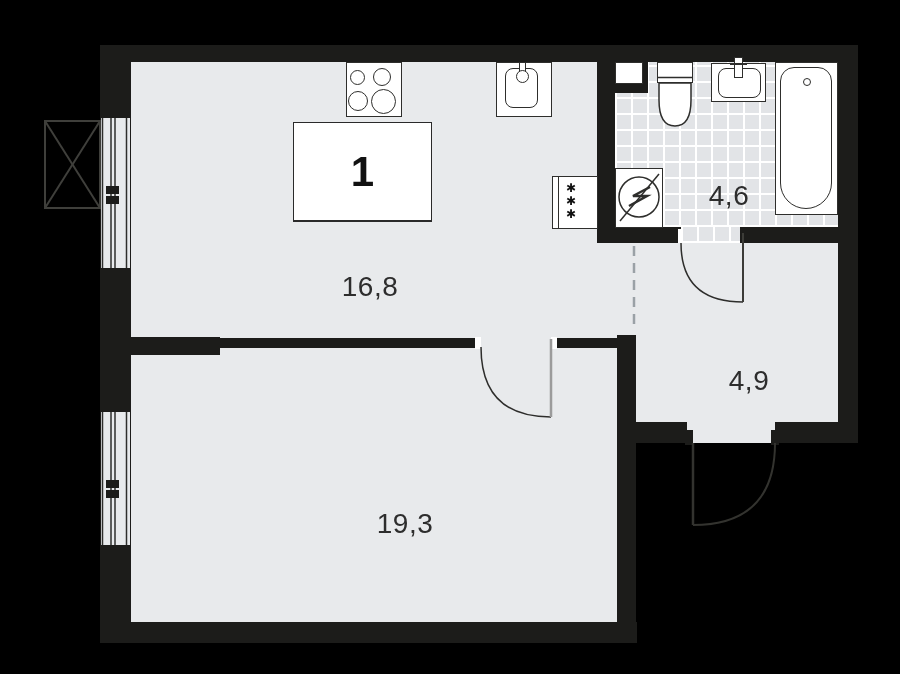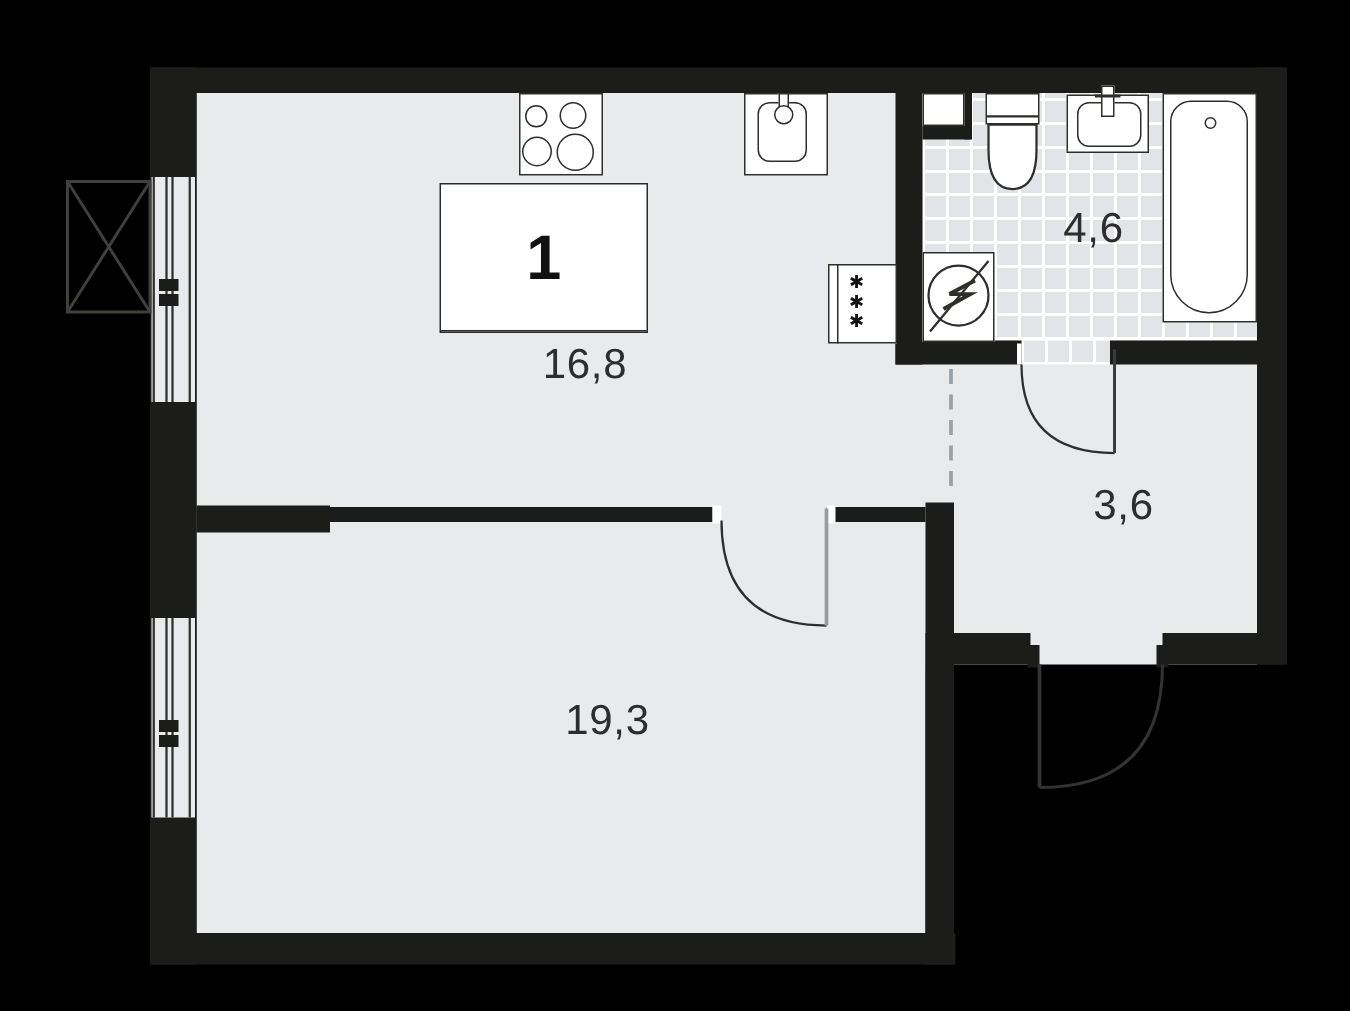--- a/index.html
+++ b/index.html
@@ -18,21 +18,21 @@
     z-index:2;}
   .wall{background:var(--wall);z-index:10;}
   .winbg{background:var(--floor);z-index:15;}
   .cap{background:var(--white);z-index:12;}
   .nub{background:var(--wall);z-index:12;}
   .fix{background:var(--white);border:1.5px solid var(--line);box-sizing:border-box;z-index:20;}
   .noborder{border:none;}
   .round{border-radius:50%;}
   svg.overlay{position:absolute;left:0;top:0;z-index:30;pointer-events:none;}
   .lbl{position:absolute;z-index:40;color:var(--text);font-size:28px;
-       transform:translate(-50%,-50%);letter-spacing:0.5px;white-space:nowrap;}
+       transform:translate(-50%,-50%);letter-spacing:0.5px;white-space:nowrap;margin-top:44px;}
   .unitbox{position:absolute;left:293px;top:122px;width:139px;height:100px;
        background:var(--white);border:1.5px solid #2a2a2a;box-sizing:border-box;z-index:40;
        display:flex;flex-direction:column;}
   .unitbox .cell{flex:1;display:flex;align-items:center;justify-content:center;
        font-weight:bold;color:#111;}
   .unitbox .cell.top{border-bottom:1.5px solid #2a2a2a;font-size:42px;}
   .unitbox .cell.bot{font-size:40px;letter-spacing:1px;}
   .freezer{position:absolute;left:560px;top:182px;width:22px;z-index:25;
        font-family:"DejaVu Sans",sans-serif;font-size:12px;line-height:13px;
        text-align:center;color:#111;}
@@ -152,18 +152,18 @@
       <circle cx="639" cy="197" r="20" stroke-width="1.5"></circle>
       <line x1="620" y1="221" x2="659" y2="174" stroke-width="1.5"></line>
       <path d="M 629 206 L 647 196 L 633 196 L 650 187" stroke-width="2.5"></path>
     </g>
   </svg>
 
   <div class="unitbox">
     <div class="cell top">1</div>
   </div>
 
-  <div class="lbl" style="left:390px;top:243px;">16,8</div>
+  <div class="lbl" style="left:370px;top:243px;">16,8</div>
   <div class="lbl" style="left:405px;top:480px;">19,3</div>
   <div class="lbl" style="left:729px;top:152px;">4,6</div>
-  <div class="lbl" style="left:749px;top:337px;">3,6</div>
+  <div class="lbl" style="left:749px;top:337px;">4,9</div>
 
 </div>
 
 </body></html>

